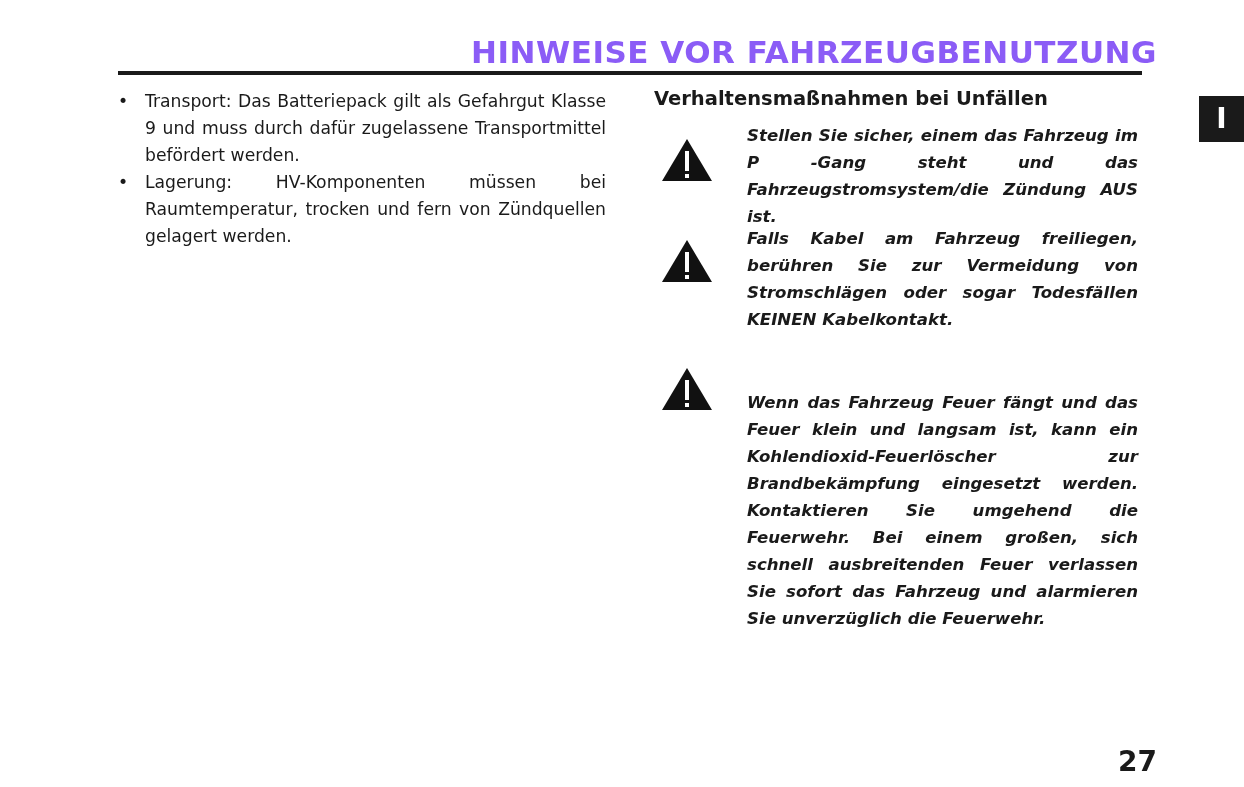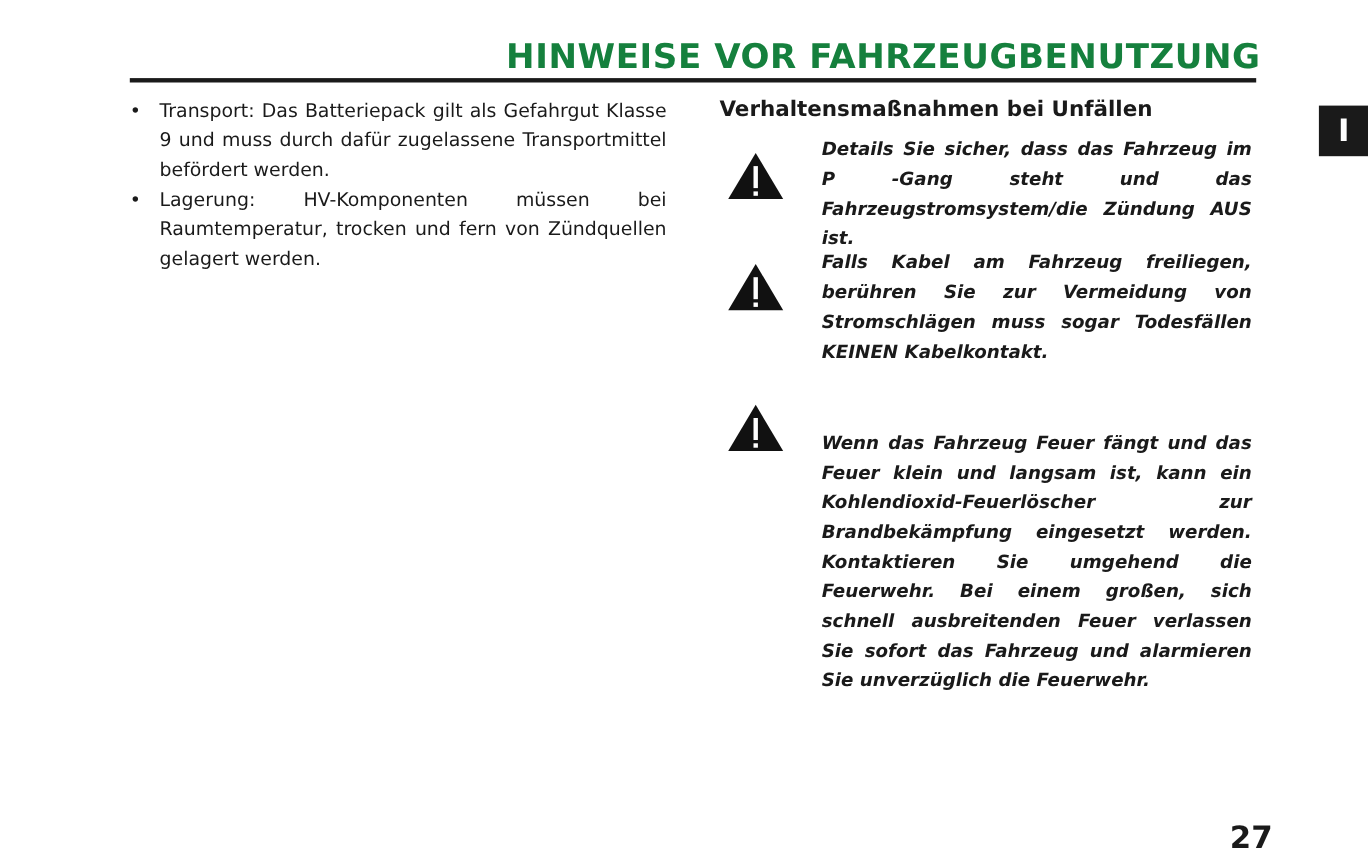--- a/index.html
+++ b/index.html
@@ -1,19 +1,19 @@
 <!DOCTYPE html>
 <html><head>
 <meta charset="utf-8">
 <style>
   html, body { margin:0; padding:0; background:#ffffff; }
   body { width:1244px; height:787px; position:relative; overflow:hidden;
          font-family:"DejaVu Sans", sans-serif; color:#1a1a1a; }
-  .title { position:absolute; right:98px; top:34px; font-size:31px; font-weight:bold;
-           letter-spacing:0.5px; color:#15803d; white-space:nowrap; }
+  .title { position:absolute; right:87px; top:34px; font-size:31px; font-weight:bold;
+           letter-spacing:0.5px; color:#8b5cf6; white-space:nowrap; }
   .rule { position:absolute; left:118px; top:71px; width:1024px; height:4px; background:#1a1a1a; }
   .tab { position:absolute; left:1199px; top:96px; width:45px; height:46px; background:#1a1a1a;
          color:#fff; font-weight:bold; font-size:28px; text-align:center; line-height:46px; }
   .left { position:absolute; left:118px; top:88px; width:488px; font-size:17.2px; line-height:27px; }
   .bullet { position:relative; padding-left:27px; text-align:justify; text-align-last:left; }
   .bullet .dot { position:absolute; left:0; top:0; }
   .para { text-align:justify; text-align-last:left; }
   .right-h { position:absolute; left:654px; top:87px; font-size:19.5px; font-weight:bold; white-space:nowrap; }
   .warn { position:absolute; left:660px; width:480px; }
   .warn .icon { position:absolute; left:0; width:54px; height:46px; }
@@ -40,30 +40,30 @@
 </div>
 
 <div class="right-h">Verhaltensmaßnahmen bei Unfällen</div>
 
 <div class="warn" style="top:125px;">
   <svg class="icon" style="top:12px;" viewBox="0 0 54 46">
     <polygon points="27,2 52,44 2,44" fill="#111"></polygon>
       <rect x="25" y="14" width="4" height="20" fill="#fff"></rect>
       <rect x="25" y="37" width="4" height="4" fill="#fff"></rect>
   </svg>
-  <div class="txt" style="top:-3px;">Details Sie sicher, dass das Fahrzeug im P -Gang steht und das Fahrzeugstromsystem/die Zündung AUS ist.</div>
+  <div class="txt" style="top:-3px;">Stellen Sie sicher, einem das Fahrzeug im P -Gang steht und das Fahrzeugstromsystem/die Zündung AUS ist.</div>
 </div>
 
 <div class="warn" style="top:228px;">
   <svg class="icon" style="top:10px;" viewBox="0 0 54 46">
     <polygon points="27,2 52,44 2,44" fill="#111"></polygon>
       <rect x="25" y="14" width="4" height="20" fill="#fff"></rect>
       <rect x="25" y="37" width="4" height="4" fill="#fff"></rect>
   </svg>
-  <div class="txt" style="top:-3px;">Falls Kabel am Fahrzeug freiliegen, berühren Sie zur Vermeidung von Stromschlägen muss sogar Todesfällen KEINEN Kabelkontakt.</div>
+  <div class="txt" style="top:-3px;">Falls Kabel am Fahrzeug freiliegen, berühren Sie zur Vermeidung von Stromschlägen oder sogar Todesfällen KEINEN Kabelkontakt.</div>
 </div>
 
 <div class="warn" style="top:356px;">
   <svg class="icon" style="top:10px;" viewBox="0 0 54 46">
     <polygon points="27,2 52,44 2,44" fill="#111"></polygon>
       <rect x="25" y="14" width="4" height="20" fill="#fff"></rect>
       <rect x="25" y="37" width="4" height="4" fill="#fff"></rect>
   </svg>
   <div class="txt" style="top:-3px;margin-top:36px;">Wenn das Fahrzeug Feuer fängt und das Feuer klein und langsam ist, kann ein Kohlendioxid-Feuerlöscher zur Brandbekämpfung eingesetzt werden.  Kontaktieren Sie umgehend die Feuerwehr.  Bei einem großen, sich schnell ausbreitenden Feuer verlassen Sie sofort das Fahrzeug und alarmieren Sie unverzüglich die Feuerwehr.</div>
 </div>

